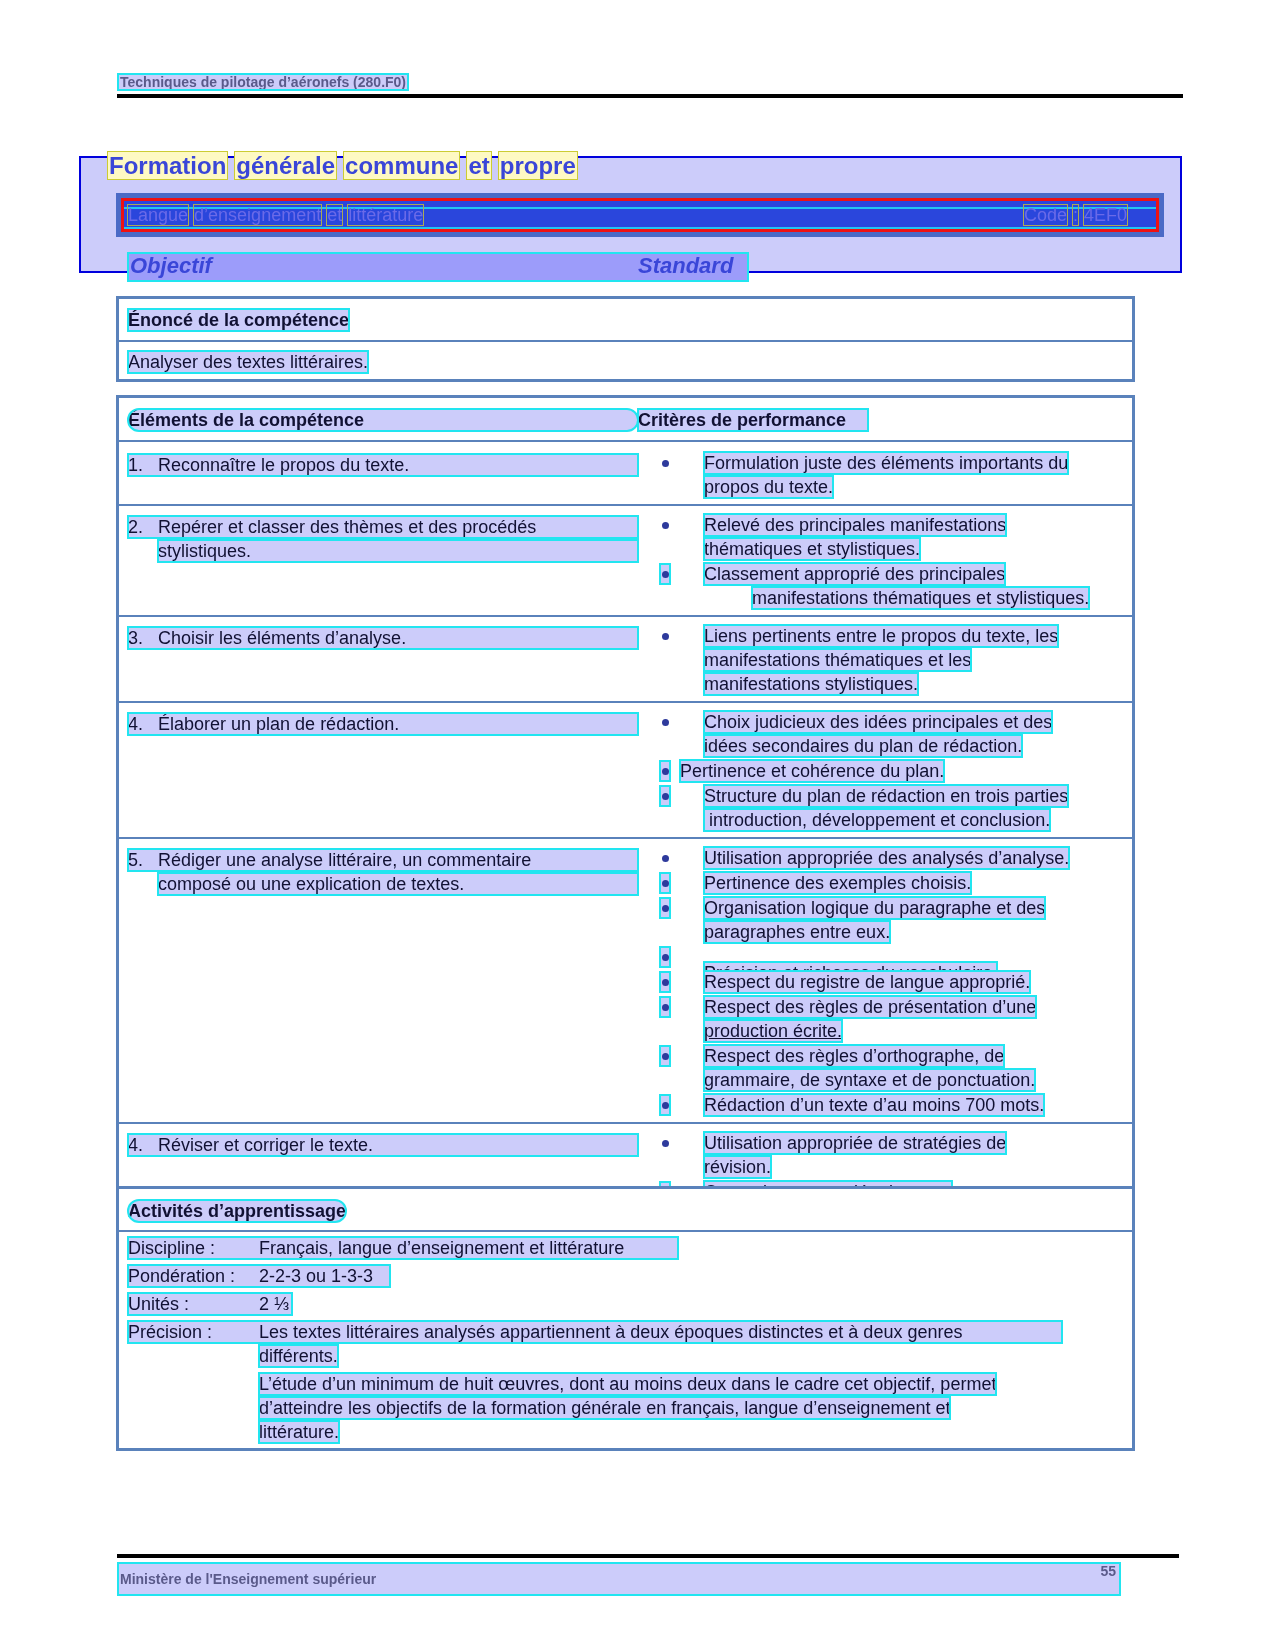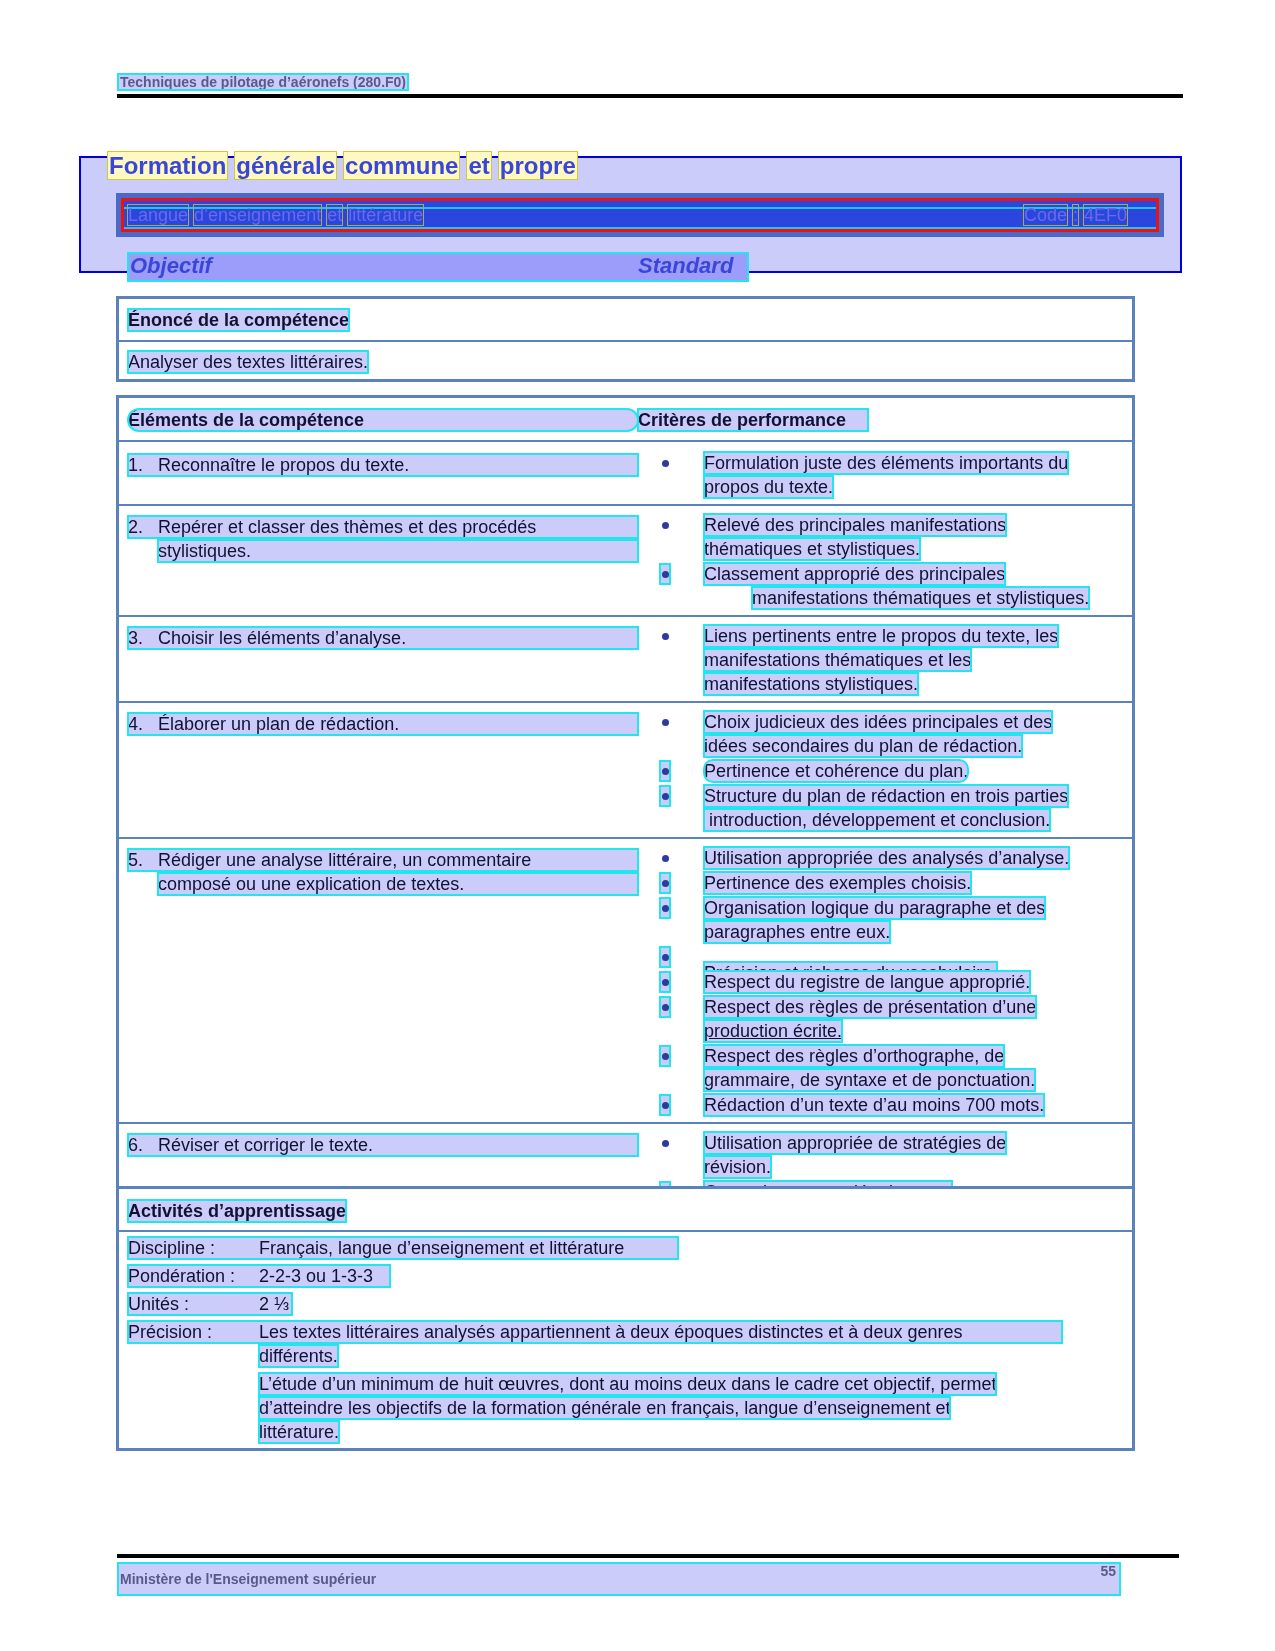--- a/index.html
+++ b/index.html
@@ -92,21 +92,21 @@
     <div class="t hl" style="left: 704px; top: 625px; white-space: pre;">Liens pertinents entre le propos du texte, les</div>
     <div class="t hl" style="left: 704px; top: 649px; white-space: pre;">manifestations thématiques et les</div>
     <div class="t hl" style="left: 704px; top: 673px; white-space: pre;">manifestations stylistiques.</div>
     <div class="rule" style="left: 119px; top: 701px; width: 1013px;"></div>
     <div class="t hl" style="left: 128px; top: 713px; width: 510px; white-space: pre;">4.   Élaborer un plan de rédaction.</div>
     <div class="bullet" style="left: 662px; top: 719px;"></div>
     <div class="t hl" style="left: 704px; top: 711px; white-space: pre;">Choix judicieux des idées principales et des</div>
     <div class="t hl" style="left: 704px; top: 735px; white-space: pre;">idées secondaires du plan de rédaction.</div>
     <div class="bhl" style="left: 661px; top: 762px;"></div>
     <div class="bullet" style="left: 662px; top: 768px;"></div>
-    <div class="t hl" style="left: 704px; top: 760px; white-space: pre; border-radius: 9px;">Pertinence et cohérence du plan.</div>
+    <div class="t hl" style="left: 680px; top: 760px; white-space: pre;">Pertinence et cohérence du plan.</div>
     <div class="bhl" style="left: 661px; top: 787px;"></div>
     <div class="bullet" style="left: 662px; top: 793px;"></div>
     <div class="t hl" style="left: 704px; top: 785px; white-space: pre;">Structure du plan de rédaction en trois parties</div>
     <div class="t hl" style="left: 704px; top: 809px; white-space: pre;"> introduction, développement et conclusion.</div>
     <div class="rule" style="left: 119px; top: 837px; width: 1013px;"></div>
     <div class="t hl" style="left: 128px; top: 849px; width: 510px; white-space: pre;">5.   Rédiger une analyse littéraire, un commentaire</div>
     <div class="t hl" style="left: 158px; top: 873px; width: 480px; white-space: pre;">composé ou une explication de textes.</div>
     <div class="bullet" style="left: 662px; top: 855px;"></div>
     <div class="t hl" style="left: 704px; top: 847px; white-space: pre;">Utilisation appropriée des analysés d’analyse.</div>
     <div class="bhl" style="left: 661px; top: 874px;"></div>
@@ -127,32 +127,32 @@
     <div class="t hl" style="left: 704px; top: 996px; white-space: pre;">Respect des règles de présentation d’une</div>
     <div class="t hl" style="left: 704px; top: 1020px; white-space: pre; text-decoration: underline;">production écrite.</div>
     <div class="bhl" style="left: 661px; top: 1047px;"></div>
     <div class="bullet" style="left: 662px; top: 1053px;"></div>
     <div class="t hl" style="left: 704px; top: 1045px; white-space: pre;">Respect des règles d’orthographe, de</div>
     <div class="t hl" style="left: 704px; top: 1069px; white-space: pre;">grammaire, de syntaxe et de ponctuation.</div>
     <div class="bhl" style="left: 661px; top: 1096px;"></div>
     <div class="bullet" style="left: 662px; top: 1102px;"></div>
     <div class="t hl" style="left: 704px; top: 1094px; white-space: pre;">Rédaction d’un texte d’au moins 700 mots.</div>
     <div class="rule" style="left: 119px; top: 1122px; width: 1013px;"></div>
-    <div class="t hl" style="left: 128px; top: 1134px; width: 510px; white-space: pre;">6.   Réviser et corriger le texte.</div>
+    <div class="t hl" style="left: 128px; top: 1134px; width: 510px; white-space: pre;">4.   Réviser et corriger le texte.</div>
     <div class="bullet" style="left: 662px; top: 1140px;"></div>
     <div class="t hl" style="left: 704px; top: 1132px; white-space: pre;">Utilisation appropriée de stratégies de</div>
     <div class="t hl" style="left: 704px; top: 1156px; white-space: pre;">révision.</div>
     <div class="bhl" style="left: 661px; top: 1183px;"></div>
     <div class="bullet" style="left: 662px; top: 1189px;"></div>
     <div class="t hl" style="left: 704px; top: 1181px; white-space: pre;">Correction appropriée du texte.</div>
   </div>
 
 <div class="box" style="left:116px; top:1186px; width:1019px; height:265px;"></div>
 <div class="rule" style="left:119px; top:1230px; width:1013px;"></div>
-<div class="t b hl" style="left:128px; top:1200px;">Activités d’apprentissage</div>
+<div class="t b hl" style="left:128px; top:1200px;border-radius:11px;">Activités d’apprentissage</div>
 
 <div class="t hl" style="left:128px; top:1237px; width:550px;">
   <span style="display:inline-block; width:131px;">Discipline :</span><span>Français, langue d’enseignement et littérature</span>
 </div>
 <div class="t hl" style="left:128px; top:1265px; width:262px;">
   <span style="display:inline-block; width:131px;">Pondération :</span><span>2-2-3 ou 1-3-3</span>
 </div>
 <div class="t hl" style="left:128px; top:1293px; width:164px;">
   <span style="display:inline-block; width:131px;">Unités :</span><span>2 ⅓</span>
 </div>

